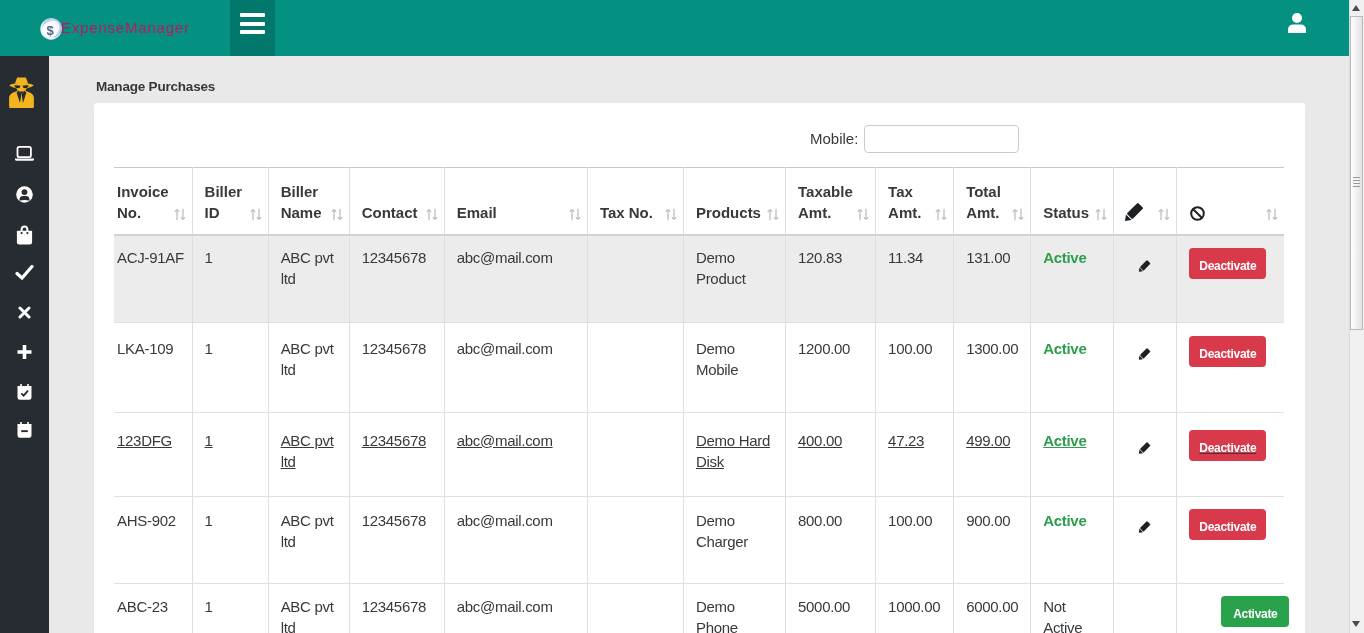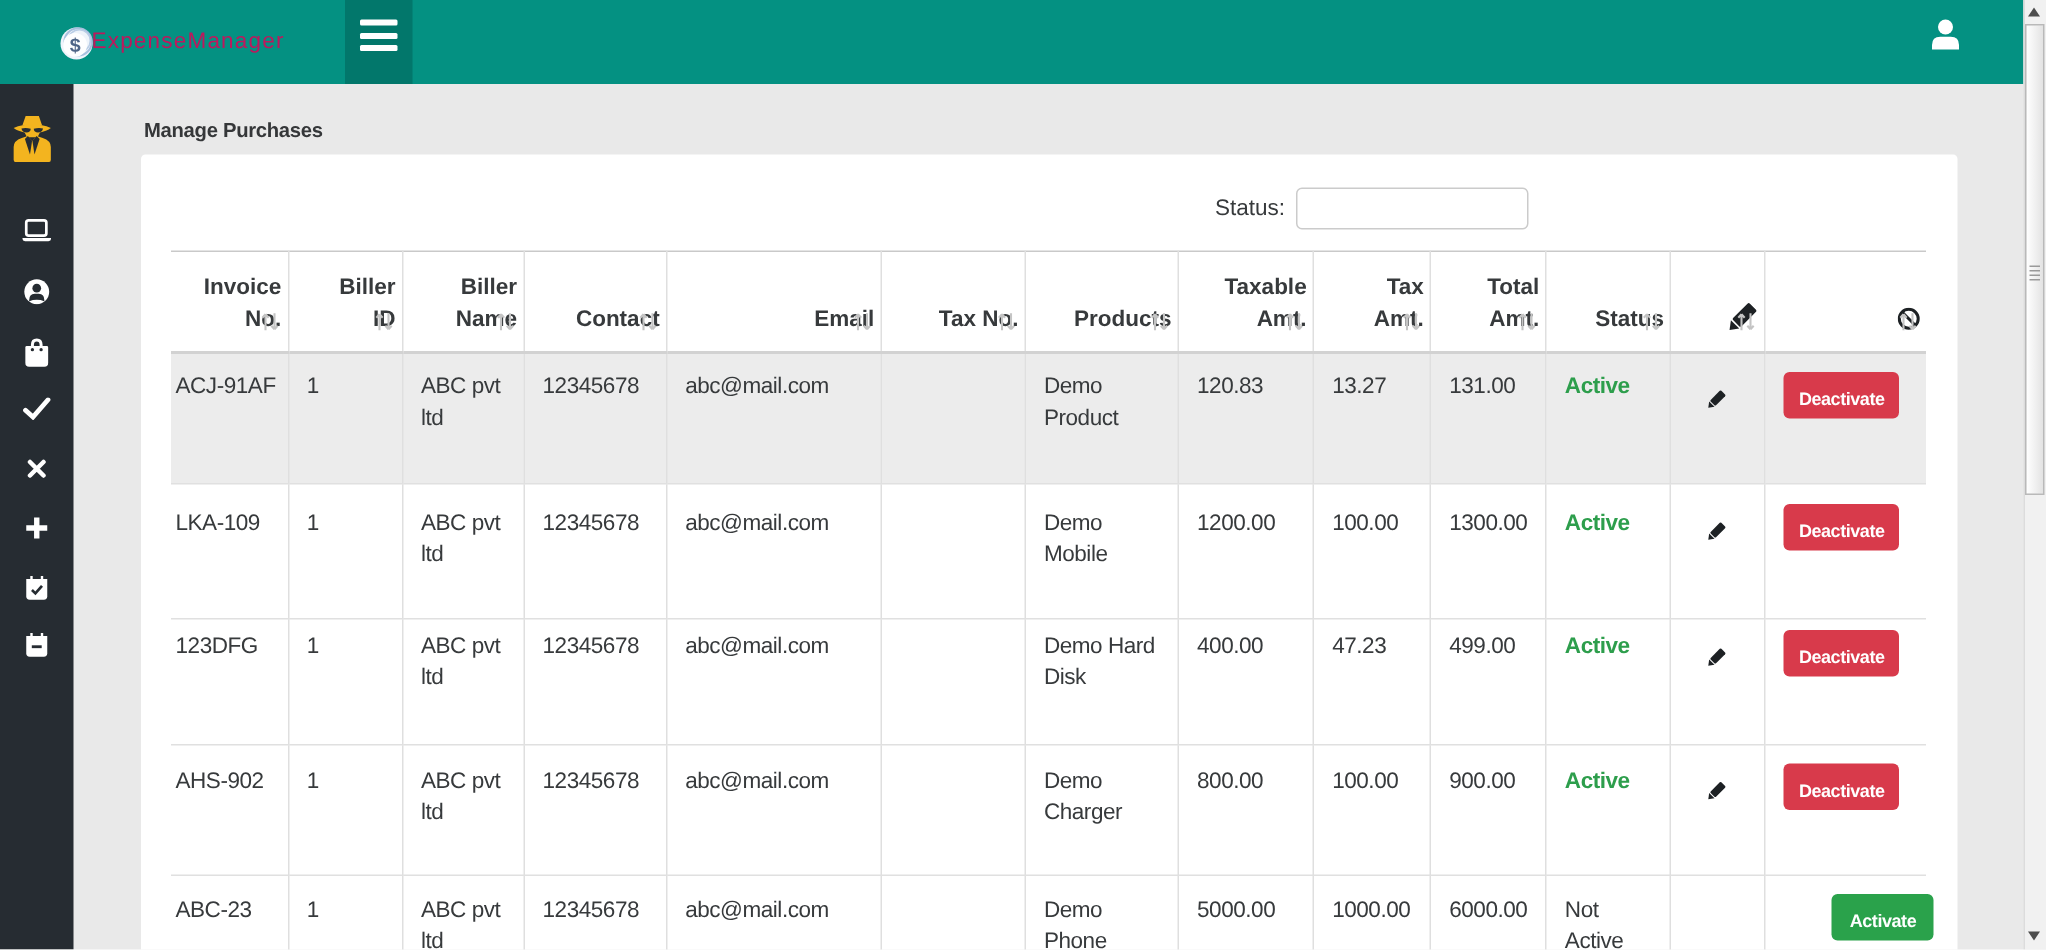--- a/index.html
+++ b/index.html
@@ -23,28 +23,28 @@
   .sb-grip { position:absolute; left:1353px; width:7px; height:1px; background:#9a9a9a; }
   .sb-arrow { position:absolute; left:1352px; width:0; height:0; border-left:4.5px solid transparent; border-right:4.5px solid transparent; }
 
   
   .title { position:absolute; left:96px; top:76px; font-size:13.5px; font-weight:bold; color:#353739; line-height:21px; letter-spacing:-0.2px; }
   .card { position:absolute; left:94px; top:103px; width:1211px; height:560px; background:#fff; border-radius:3px; }
   .searchlbl { position:absolute; left:810px; top:130px; font-size:15px; color:#373a3c; }
   .searchbox { position:absolute; left:864px; top:125px; width:155px; height:28px; background:#fff; border:1px solid #cbcbcb; border-radius:4px; }
 
   table.dt { position:absolute; left:114px; top:167px; width:1170px; border-collapse:collapse; table-layout:fixed; font-size:15px; color:#373a3c; }
-  table.dt th { border-top:1px solid #c9c9c9; border-bottom:2px solid #d2d2d2; font-weight:bold; text-align:right; vertical-align:bottom; padding:13px 4px 11px 12px; line-height:21px; position:relative; }
+  table.dt th { border-top:1px solid #c9c9c9; border-bottom:2px solid #d2d2d2; font-weight:bold; text-align:left; vertical-align:bottom; padding:13px 4px 11px 12px; line-height:21px; position:relative; }
   table.dt td { vertical-align:top; padding:0 4px 0 12px; line-height:21px; border-bottom:1px solid #e0e0e0; letter-spacing:-0.3px; }
   table.dt th, table.dt td { border-left:1px solid #dfdfdf; border-right:1px solid #dfdfdf; }
   table.dt th:first-child, table.dt td:first-child { border-left:none; padding-left:3px; }
   table.dt th:last-child, table.dt td:last-child { border-right:none; }
   tr.r1 td { background:#ececec; height:87px; padding-top:11px; }
   tr.r2 td { height:90px; padding-top:15px; }
-  tr.r3 td { height:84px; padding-top:7px; }
+  tr.r3 td { height:84px; padding-top:17px;text-decoration:underline; }
   tr.r4 td { height:87px; padding-top:13px; }
   tr.r5 td { height:87px; padding-top:12.5px; border-bottom:none; }
   .sort { position:absolute; right:6px; bottom:13px; line-height:0; }
   .active { color:#2d9e4c; font-weight:bold; }
   .btn { display:block; border-radius:4px; color:#fff; font-weight:bold; font-size:12px; text-align:center; line-height:37px; height:31px; overflow:hidden; }
   .btn-red { width:77px; background:#d83a4b; margin-left:0; }
   .btn-green { width:68px; background:#2aa24b; margin-left:0; }
   tr.r1 .btn { margin-top:1px; } tr.r2 .btn { margin-top:-2px; } tr.r3 .btn { margin-top:0; }
   tr.r4 .btn { margin-top:-0.5px; } tr.r5 .btn { margin-top:0;margin-left:32px; }
   td.pcell svg { display:block; }
@@ -127,21 +127,21 @@
 </svg>
 
 <svg class="sicon" style="top:422px" width="49" height="16" viewBox="0 0 15 16">
   <path d="M3.2,0 L4.8,0 L4.8,3 L3.2,3 Z M10.2,0 L11.8,0 L11.8,3 L10.2,3 Z" fill="#fff"></path>
   <path d="M0.5,2 L14.5,2 Q14.5,2 14.5,3.5 L14.5,13.5 Q14.5,15.8 12.2,15.8 L2.8,15.8 Q0.5,15.8 0.5,13.5 L0.5,3.5 Q0.5,2 0.5,2 Z" fill="#fff"></path>
   <rect x="4.2" y="8.2" width="6.6" height="1.9" fill="#262c32"></rect>
 </svg>
 
 <div class="title">Manage Purchases</div>
 <div class="card"></div>
-<div class="searchlbl">Status:</div>
+<div class="searchlbl">Mobile:</div>
 <div class="searchbox"></div>
 
 <table class="dt">
 <colgroup>
   <col style="width:78px">
       <col style="width:76px">
       <col style="width:81px">
       <col style="width:95px">
   <col style="width:143px">
       <col style="width:96px">
@@ -246,21 +246,21 @@
 <tbody>
 <tr class="r1">
   <td>ACJ-91AF</td>
         <td>1</td>
         <td>ABC pvt<br>ltd</td>
         <td>12345678</td>
         <td>abc@mail.com</td>
         <td></td>
   <td>Demo<br>Product</td>
         <td>120.83</td>
-        <td>13.27</td>
+        <td>11.34</td>
         <td>131.00</td>
         <td class="active">Active</td>
   <td class="pcell">
           <svg width="16" height="15" viewBox="0 0 21 19" style="margin-left:9px">
             <g transform="rotate(45 10.5 9.5)" fill="#1d2124">
               <rect x="7.3" y="-1.2" width="6.6" height="13.2" rx="1"></rect>
               <path d="M7.3,12.9 L13.9,12.9 L10.6,17.3 Z"></path>
             </g>
           </svg>
         </td>

